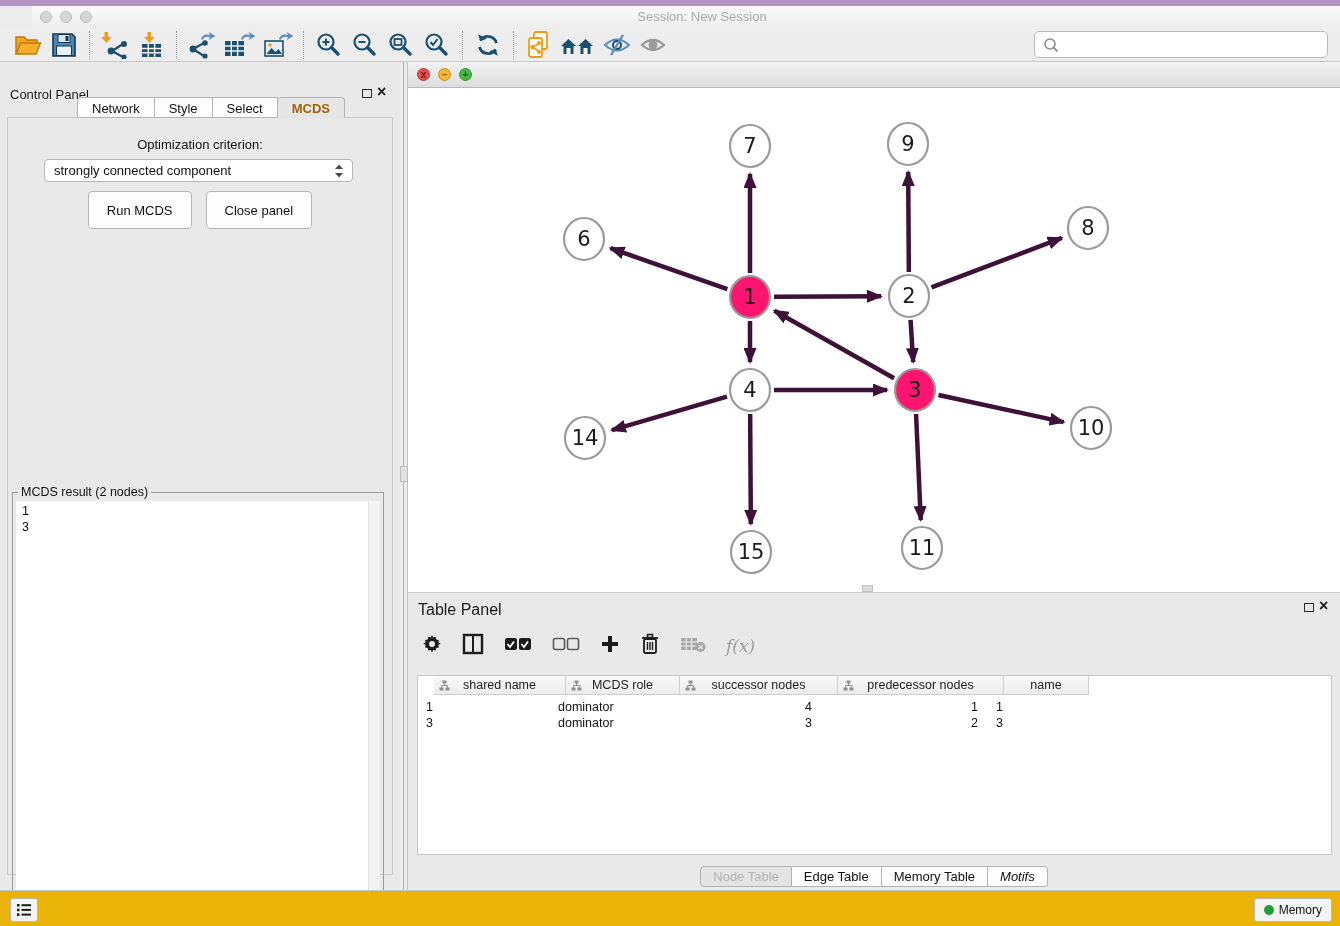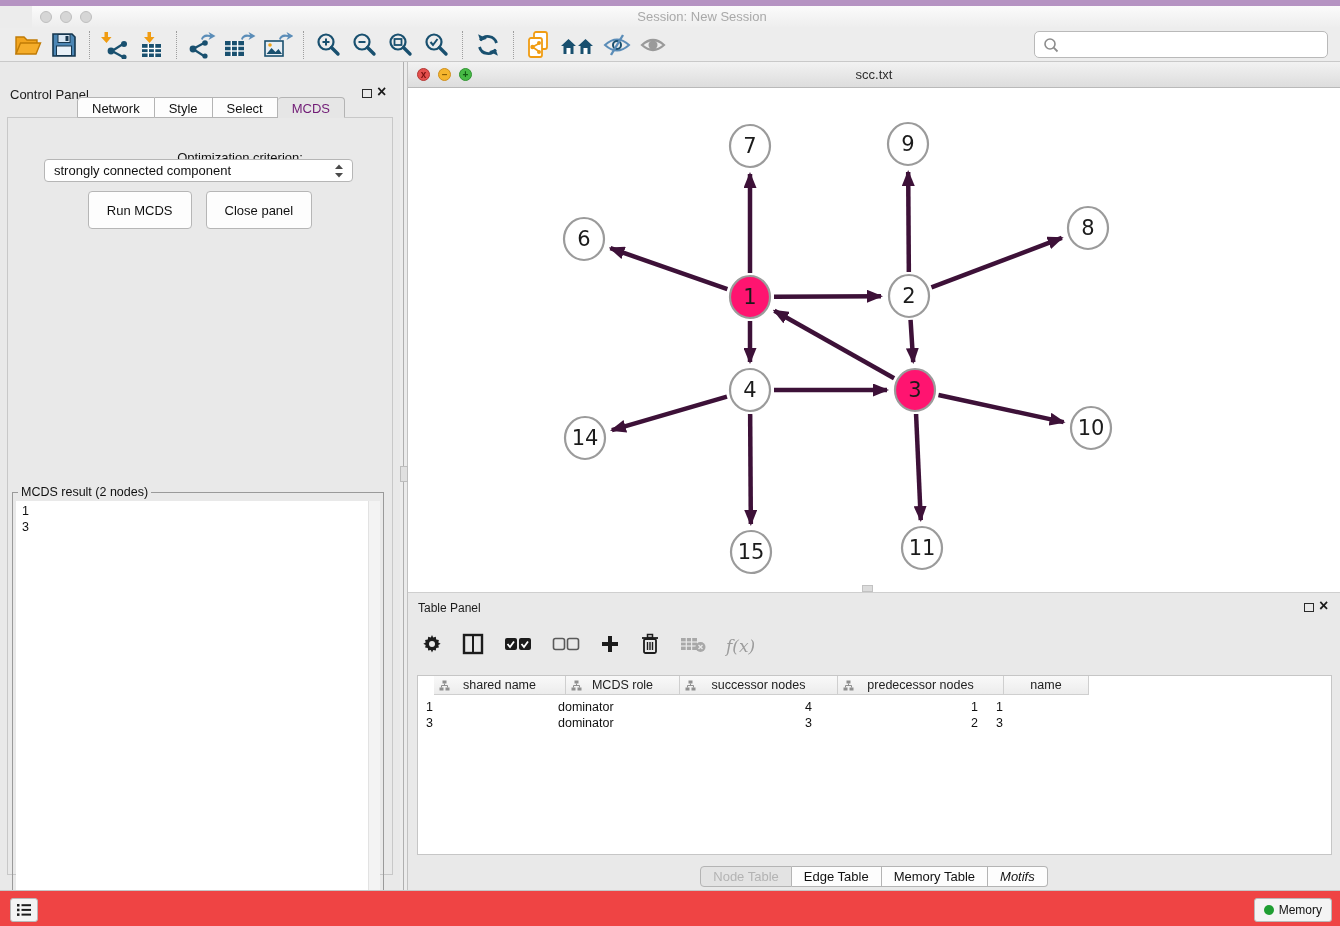--- a/index.html
+++ b/index.html
@@ -23,23 +23,23 @@
   
   #control-panel{left:0;top:62px;width:400px;height:828px;background:#e9e9e9;}
   #cp-header{position:absolute;left:0;top:16px;width:100%;height:32px;}
   #cp-title{position:absolute;left:10px;top:9px;font-size:13px;color:#1c1c1c;}
   .float-icon{position:absolute;top:11px;width:10px;height:9px;border:1.5px solid #2a2a2a;box-sizing:border-box;}
   .close-x{position:absolute;top:4px;font-size:16px;font-weight:bold;color:#1a1a1a;line-height:20px;}
   #cp-tabs{position:absolute;left:77px;top:35px;height:21px;display:flex;z-index:3;}
   .tab{height:21px;padding:0 14px;font-size:13px;line-height:21px;background:#fdfdfd;color:#111;border:1px solid #b4b4b4;border-left:none;box-sizing:border-box;}
   .tab:first-child{border-left:1px solid #b4b4b4;border-top-left-radius:4px;}
   .tab:last-child{border-top-right-radius:4px;}
-  .tab.active{background:#e6e6e6;color:#701a75;border-bottom:1px solid #e6e6e6;border-top-left-radius:4px;border-top-right-radius:4px;}
+  .tab.active{background:#e6e6e6;color:#a16207;border-bottom:1px solid #e6e6e6;border-top-left-radius:4px;border-top-right-radius:4px;font-weight:bold;}
   #cp-content{position:absolute;left:7px;top:55px;width:386px;height:758px;background:#e9e9e9;border:1px solid #c8c8c8;box-sizing:border-box;}
-  #opt-label{position:absolute;left:0;width:100%;top:88px;text-align:center;font-size:13px;color:#111;margin-left:40px;}
+  #opt-label{position:absolute;left:0;width:100%;top:75px;text-align:center;font-size:13px;color:#111;}
   #opt-select{position:absolute;left:44px;top:97px;width:309px;height:23px;background:#fff;border:1px solid #b6b6b6;border-radius:4px;box-sizing:border-box;display:flex;align-items:center;}
   #opt-select .sel-text{flex:1;font-size:13px;padding-left:9px;color:#111;}
   #btn-row{position:absolute;left:0;top:129px;width:400px;display:flex;justify-content:center;gap:14px;}
   .cp-btn{height:38px;background:#fdfdfd;border:1px solid #b6b6b6;border-radius:4px;font-size:13px;color:#111;padding:0 18px;line-height:21px;box-sizing:border-box;}
   #mcds-fieldset{position:absolute;left:12px;top:430px;width:372px;height:437px;border:1px solid #9a9a9a;box-sizing:border-box;}
   #mcds-legend{position:absolute;left:5px;top:-8px;background:#e9e9e9;padding:0 3px;font-size:12.5px;color:#111;}
   #mcds-textarea{position:absolute;left:3px;top:8px;right:3px;bottom:3px;background:#fff;font-size:12.5px;color:#111;white-space:pre;line-height:16px;padding:2px 0 0 6px;}
   #mcds-scrollbar{position:absolute;right:3px;top:8px;width:11px;bottom:3px;background:#f3f3f3;border-left:1px solid #e2e2e2;}
 
   
@@ -49,37 +49,37 @@
   #h-grip{left:862px;top:585px;width:11px;height:7px;background:#dcdcdc;border:1px solid #c2c2c2;box-sizing:border-box;z-index:5;}
 
   
   #network-window{left:408px;top:62px;width:932px;height:530px;background:#fff;}
   #nw-titlebar{position:absolute;left:0;top:0;width:100%;height:26px;background:linear-gradient(#f2f2f2,#dddddd);border-bottom:1px solid #b9b9b9;box-sizing:border-box;}
   .nw-tl{position:absolute;top:6px;width:13px;height:13px;border-radius:50%;box-sizing:border-box;font-size:10px;font-weight:bold;text-align:center;line-height:12px;}
   #nw-title{position:absolute;left:0;right:0;top:5px;text-align:center;font-size:13px;color:#2e2e2e;}
 
   
   #table-panel{left:408px;top:592px;width:932px;height:298px;background:#e9e9e9;border-top:1px solid #cfcfcf;box-sizing:border-box;}
-  #tp-title{position:absolute;left:10px;top:8px;font-size:12px;color:#1c1c1c;}
+  #tp-title{position:absolute;left:10px;top:8px;font-size:16px;color:#1c1c1c;}
   #tp-toolbar{position:absolute;left:14px;top:34px;height:38px;display:flex;align-items:center;gap:20px;}
   #tp-table{position:absolute;left:9px;top:82px;width:915px;height:180px;background:#fff;border:1px solid #c6c6c6;box-sizing:border-box;}
   #tp-header{position:absolute;left:16px;top:0;height:19px;display:flex;}
   .th{position:relative;height:19px;background:linear-gradient(#f9f9f9,#ececec);border-right:1px solid #cfcfcf;border-bottom:1px solid #cfcfcf;box-sizing:border-box;font-size:12.5px;color:#222;text-align:center;line-height:18px;}
   .th .tree-ic{position:absolute;left:5px;top:4px;}
   .trow{position:absolute;left:0;height:16px;display:flex;font-size:12.5px;color:#111;}
   .td{box-sizing:border-box;padding:0 8px;line-height:16px;overflow:hidden;}
   .td.num{text-align:right;padding-right:10px;}
   #tp-tabs{position:absolute;left:0;right:0;top:273px;display:flex;justify-content:center;}
   .seg{height:21px;padding:0 12px;font-size:13px;line-height:20px;background:#fdfdfd;color:#111;border:1px solid #b4b4b4;border-left:none;box-sizing:border-box;}
   .seg:first-child{border-left:1px solid #b4b4b4;border-radius:4px 0 0 4px;}
   .seg:last-child{border-radius:0 4px 4px 0;font-style:italic;}
   .seg.active{background:#e3e3e3;color:#b3b3b3;}
 
   
-  #status-bar{left:0;top:890px;width:1340px;height:36px;background:#ef4444;border-top:1px solid #c6c6c6;box-sizing:border-box;}
+  #status-bar{left:0;top:890px;width:1340px;height:36px;background:#eab308;border-top:1px solid #c6c6c6;box-sizing:border-box;}
   #list-btn{position:absolute;left:10px;top:7px;width:28px;height:24px;background:#f4f4f4;border:1px solid #b9b9b9;border-radius:3px;display:flex;align-items:center;justify-content:center;box-sizing:border-box;}
   #memory-btn{position:absolute;right:8px;top:7px;height:24px;background:#f4f4f4;border:1px solid #b9b9b9;border-radius:3px;display:flex;align-items:center;gap:5px;padding:0 9px;box-sizing:border-box;font-size:12px;color:#111;}
   #memory-dot{width:10px;height:10px;border-radius:50%;background:#1f9e32;}
   .fx{font-family:"DejaVu Serif",serif;font-style:italic;font-size:17px;color:#9c9c9c;}
 </style>
 </head>
 <body>
 
 <div class="abs" id="purple-strip"></div>
 <div class="abs" id="right-purple"></div>
@@ -272,21 +272,20 @@
 <div class="abs" id="v-divider">
   <div id="v-line"></div>
   <div id="v-grip"></div>
 </div>
 
 <div class="abs" id="network-window">
   <div id="nw-titlebar">
     <span class="nw-tl" style="left:9px;background:#e4504d;border:1px solid #b33734;color:#7c1210;">x</span>
     <span class="nw-tl" style="left:30px;background:#f5b52e;border:1px solid #cf8f1c;color:#8a5d05;">–</span>
     <span class="nw-tl" style="left:51px;background:#47ba45;border:1px solid #2f9331;color:#115c13;">+</span>
-    <div id="nw-title">scc.txt</div>
   </div>
   <svg id="net-svg" width="932" height="504" style="position:absolute;left:0;top:26px;">
     <defs>
       <marker id="arrowhead" markerUnits="userSpaceOnUse" markerWidth="16" markerHeight="13" refX="14" refY="6.5" orient="auto">
         <path d="M0,0 L16,6.5 L0,13 Z" fill="#3d1138"></path>
       </marker>
     </defs>
   <line x1="342" y1="185" x2="342" y2="86" stroke="#3d1138" stroke-width="4.5" marker-end="url(#arrowhead)"></line>
       <line x1="319.34314698911055" y1="201.08375015282175" x2="202.43299517937103" y2="160.23562482170794" stroke="#3d1138" stroke-width="4.5" marker-end="url(#arrowhead)"></line>
       <line x1="365.9995253493132" y1="208.84905958899802" x2="473.0005537591346" y2="208.17609714616896" stroke="#3d1138" stroke-width="4.5" marker-end="url(#arrowhead)"></line>

